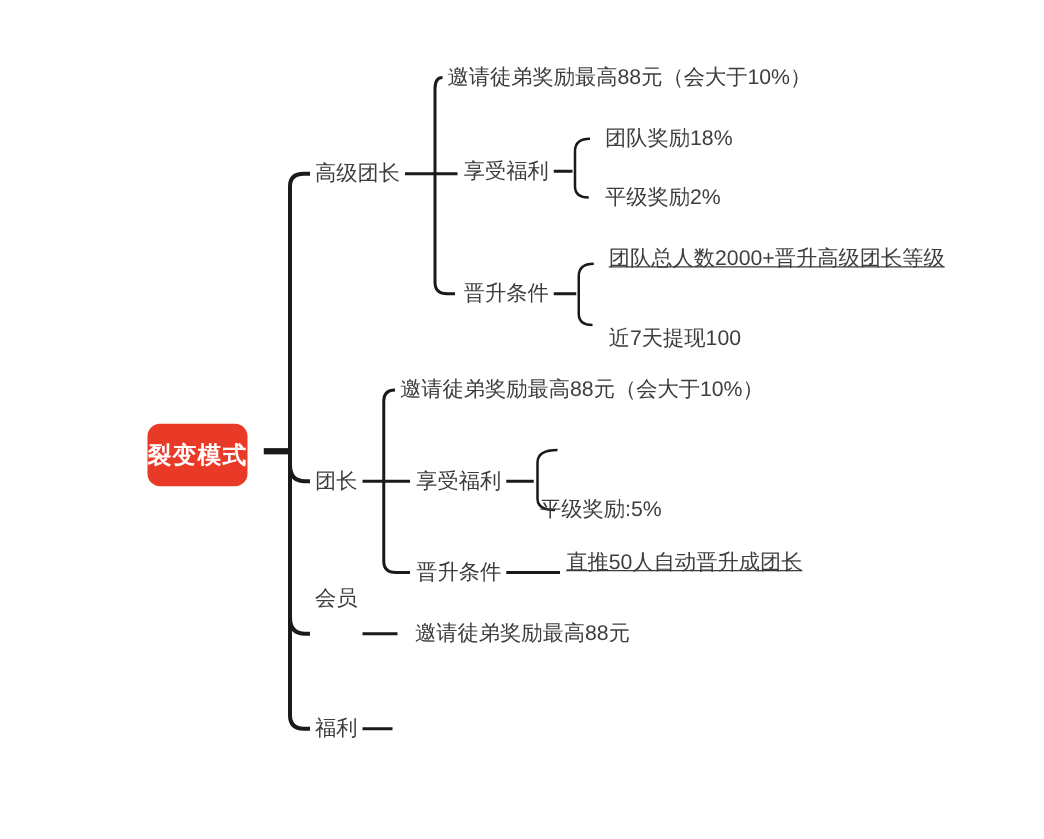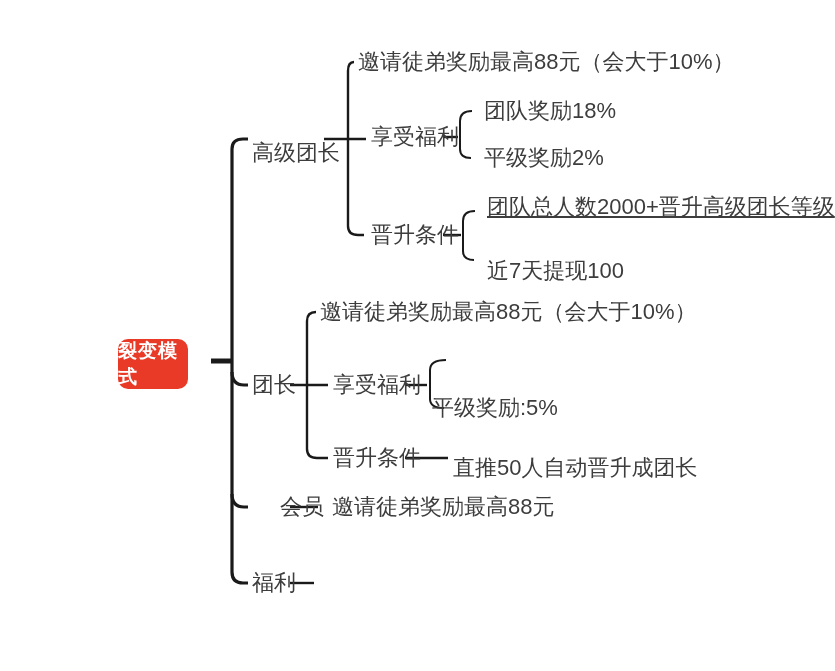--- a/index.html
+++ b/index.html
@@ -17,28 +17,28 @@
     font-family:"Liberation Sans","DejaVu Sans",sans-serif;
   }
   .connectors{position:absolute;left:0;top:0;width:835px;height:671px;}
   .connectors path{fill:none;stroke:var(--line);stroke-linejoin:round;}
   .lw-root{stroke-width:5;}
   .lw-spine{stroke-width:3.2;}
   .lw-branch{stroke-width:2.4;}
   .lw-bracket{stroke-width:2;}
   .topic{
     position:absolute;
-    font-size:22px;line-height:22px;
+    font-size:17px;line-height:22px;
     color:var(--text);
     white-space:nowrap;
   }
   .root-topic{
     position:absolute;
     left:118px;top:339px;
-    width:70px;height:50px;
+    width:80px;height:50px;
     background:var(--root-bg);
     color:var(--root-text);
     border-radius:10px;
     display:flex;align-items:center;justify-content:center;
     font-size:19px;font-weight:600;letter-spacing:1px;
   }
   .note{line-height:28px;}
   .note div{white-space:nowrap;}
 </style>
 </head>
@@ -68,34 +68,34 @@
     <path class="lw-branch" d="M405,385 H427"></path>
     <path class="lw-bracket" d="M446,360 Q430,360 430,370 V399 Q430,408 444,408"></path>
     <path class="lw-branch" d="M405,458 H448"></path>
 
     <path class="lw-branch" d="M290,507 H318"></path>
     <path class="lw-branch" d="M290,583 H314"></path>
   </svg>
 
   <div class="root-topic">裂变模式</div>
 
-  <div class="topic" style="left:252px;top:142px;">高级团长</div>
+  <div class="topic" style="left:252px;top:128px;">高级团长</div>
   <div class="topic" style="left:358px;top:51px;">邀请徒弟奖励最高88元（会大于10%）</div>
   <div class="topic" style="left:371px;top:126px;">享受福利</div>
   <div class="topic" style="left:484px;top:100px;">团队奖励18%</div>
   <div class="topic" style="left:484px;top:147px;">平级奖励2%</div>
   <div class="topic" style="left:371px;top:224px;">晋升条件</div>
   <div class="topic" style="left:487px;top:196px;text-decoration:underline;">团队总人数2000+晋升高级团长等级</div>
   <div class="topic" style="left:487px;top:249px;margin-top:11px;">近7天提现100</div>
 
   <div class="topic" style="left:252px;top:374px;">团长</div>
   <div class="topic" style="left:320px;top:301px;">邀请徒弟奖励最高88元（会大于10%）</div>
   <div class="topic" style="left:333px;top:374px;">享受福利</div>
   <div class="topic" style="left:432px;top:397px;">平级奖励:5%</div>
   <div class="topic" style="left:333px;top:447px;">晋升条件</div>
-  <div class="topic" style="left:453px;top:457px;">直推50人自动晋升成团长</div>
+  <div class="topic" style="left:453px;top:439px;text-decoration:underline;">直推50人自动晋升成团长</div>
 
-  <div class="topic" style="left:252px;top:496px;margin-left:28px;">会员</div>
+  <div class="topic" style="left:252px;top:468px;">会员</div>
   <div class="topic" style="left:332px;top:496px;">邀请徒弟奖励最高88元</div>
 
   <div class="topic" style="left:252px;top:572px;">福利</div>
 
 </div>
 
 </body></html>

